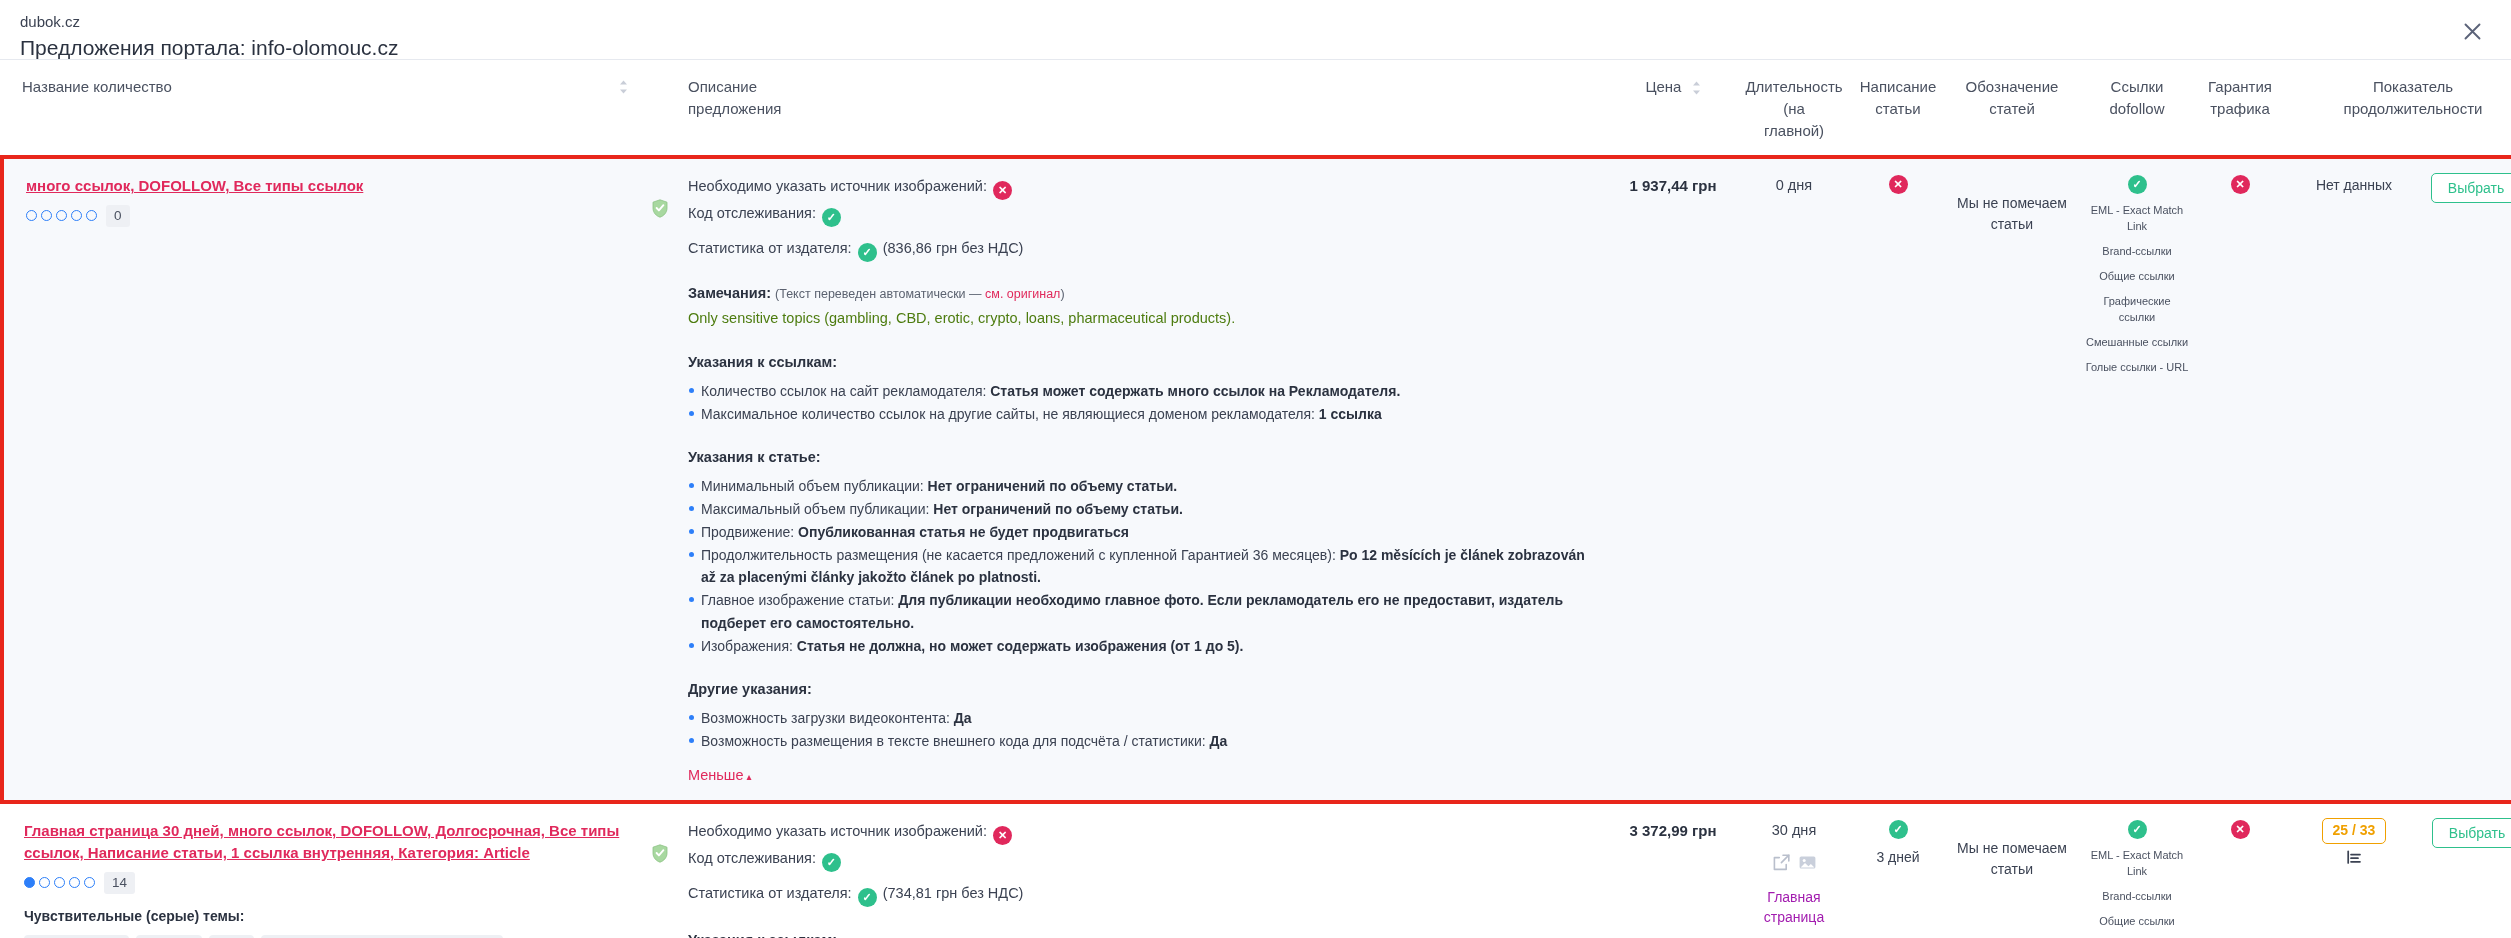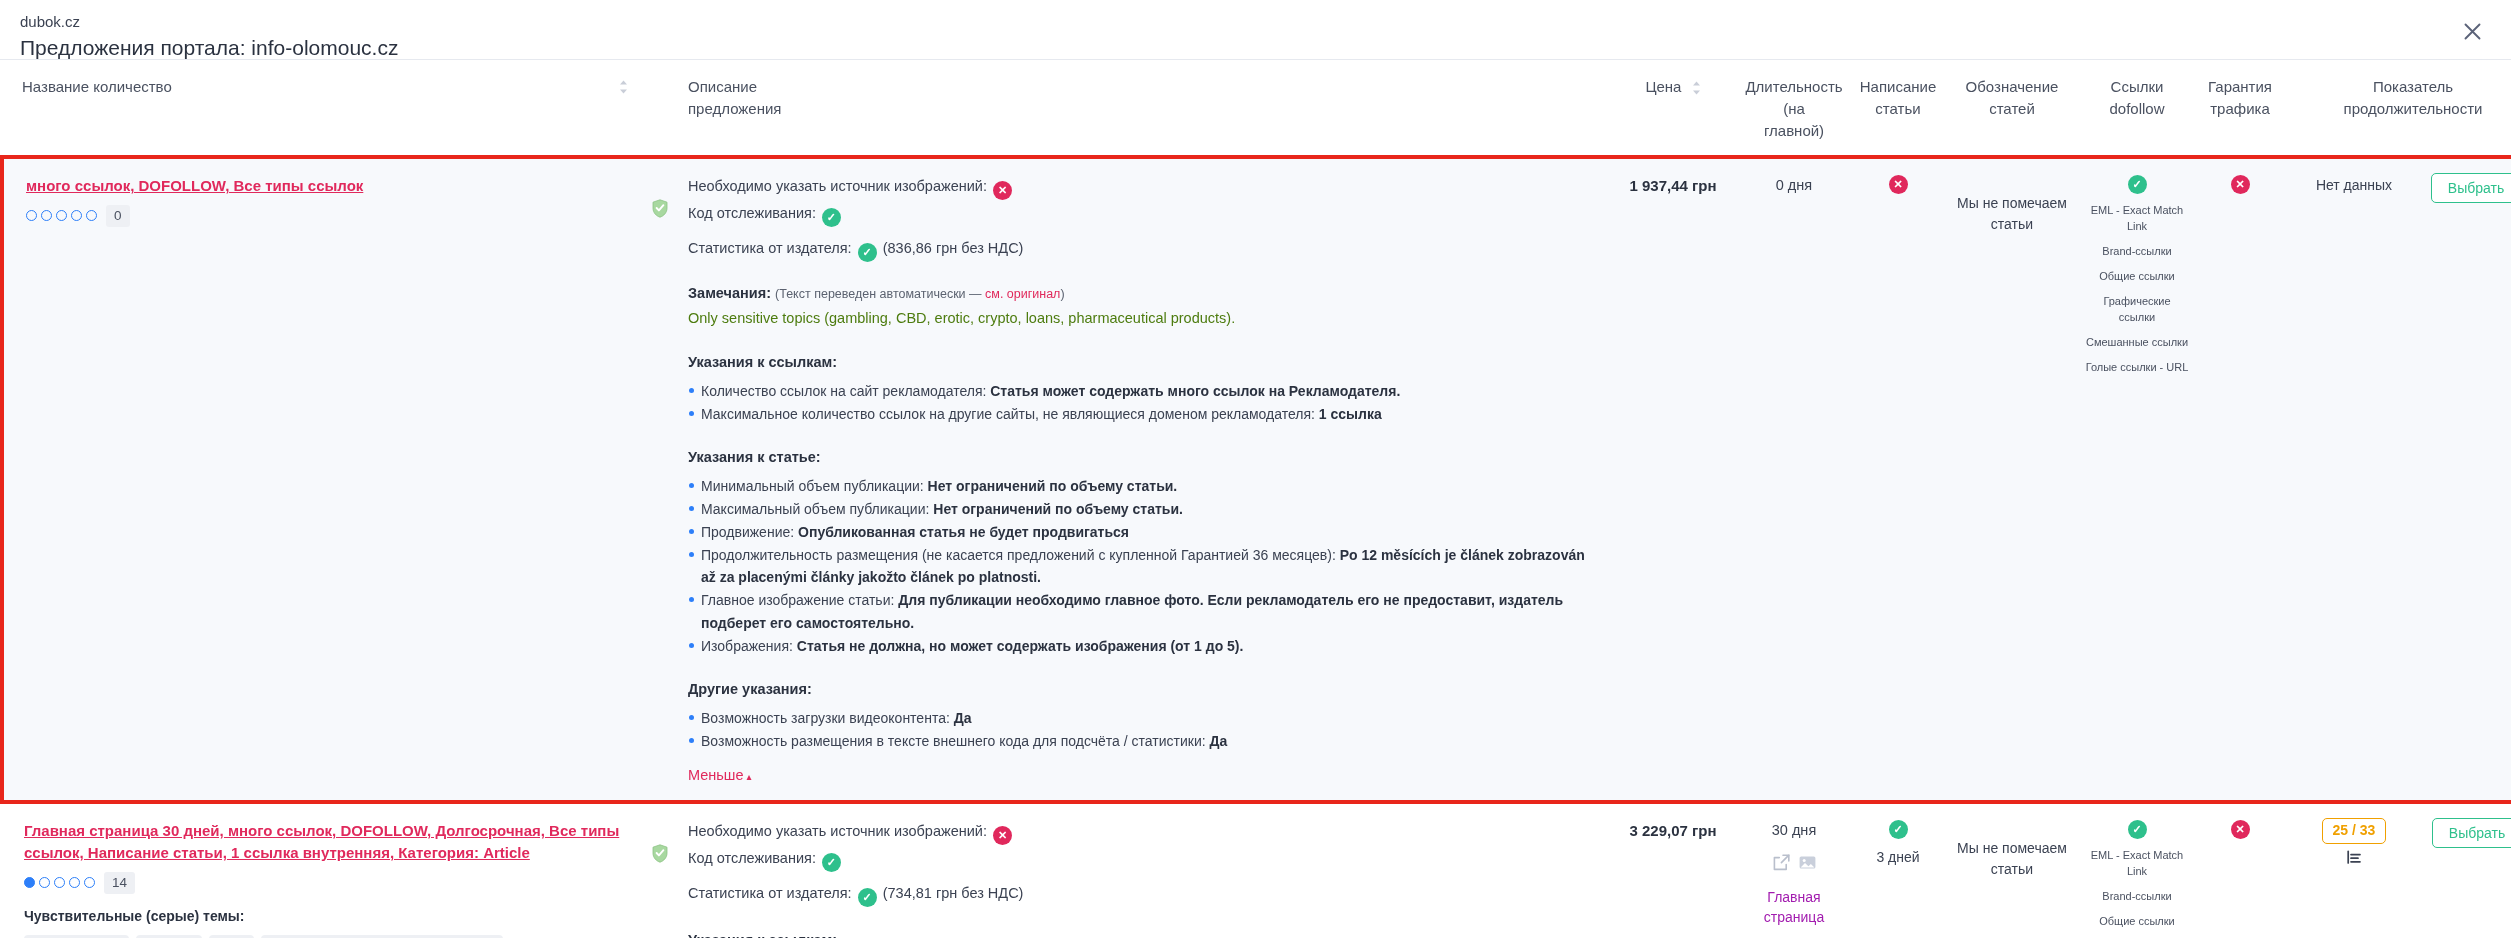--- a/index.html
+++ b/index.html
@@ -417,21 +417,21 @@
                 <path d="M8 0.8 L15 3.2 V9.2 C15 13.6 11.8 16.9 8 18.2 C4.2 16.9 1 13.6 1 9.2 V3.2 Z" fill="#a8d8a0" stroke="#8cc384" stroke-width="0.8"></path>
                 <path d="M4.6 9 L6.9 11.4 L11.4 6.2" stroke="#ffffff" stroke-width="1.9" fill="none" stroke-linecap="round" stroke-linejoin="round"></path>
               </svg></span></td>
           <td class="cell-desc">
             <div class="desc-line">Необходимо указать источник изображений: <span class="inline-icon"><span class="badge-circle no big">✕</span></span></div>
             <div class="desc-line">Код отслеживания: <span class="inline-icon"><span class="badge-circle ok big">✓</span></span></div>
             <div class="desc-line spaced">Статистика от издателя: <span class="inline-icon"><span class="badge-circle ok big">✓</span></span> (734,81 грн без НДС)</div>
             <div class="sec-head">Указания к ссылкам:</div>
           </td>
           <td>
-            <div class="price-val">3 229,07 грн</div>
+            <div class="price-val">3 372,99 грн</div>
           </td>
           <td>
             <div class="dur-val">30 дня</div>
             <div class="dur-icons">
               <span><svg width="19" height="19" viewBox="0 0 19 19" aria-hidden="true">
                   <path d="M11 2.2 H16.8 V8" stroke="#b9bfcc" stroke-width="1.6" fill="none" stroke-linecap="round"></path>
                   <path d="M16.6 2.4 L9.4 9.6" stroke="#b9bfcc" stroke-width="1.6" stroke-linecap="round"></path>
                   <path d="M14.2 11.6 V16.4 H2.4 V4.6 H7.3" stroke="#b9bfcc" stroke-width="1.6" fill="none" stroke-linejoin="round" stroke-linecap="round"></path>
                 </svg></span>
               <span><svg width="19" height="19" viewBox="0 0 19 19" aria-hidden="true">

